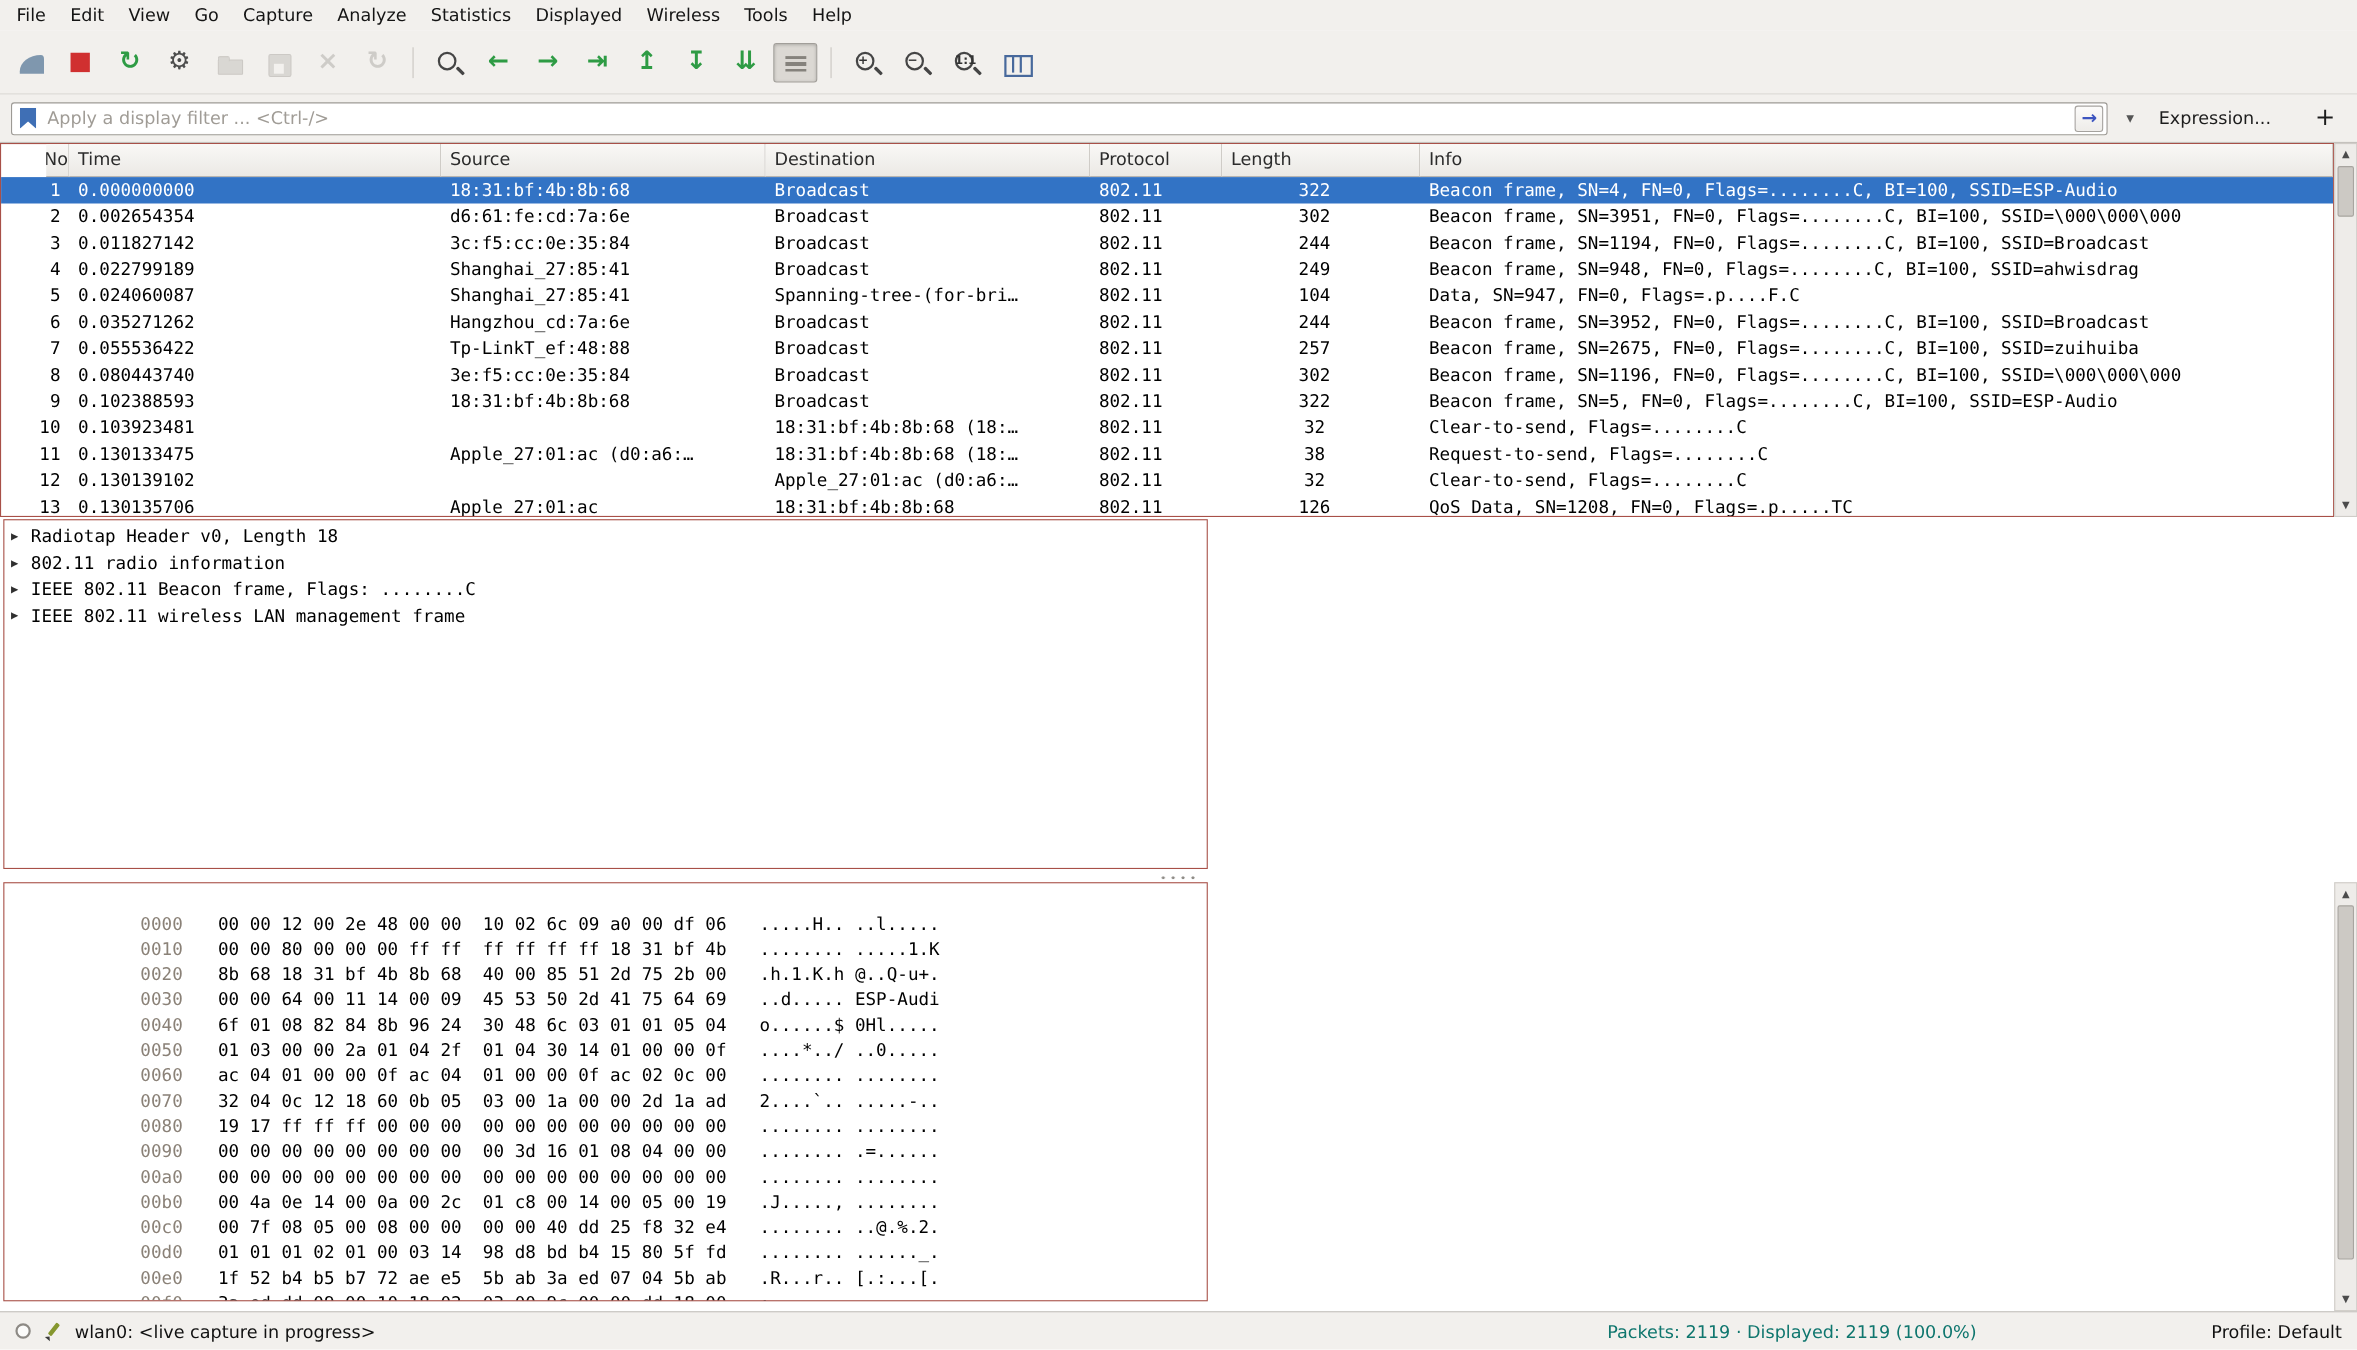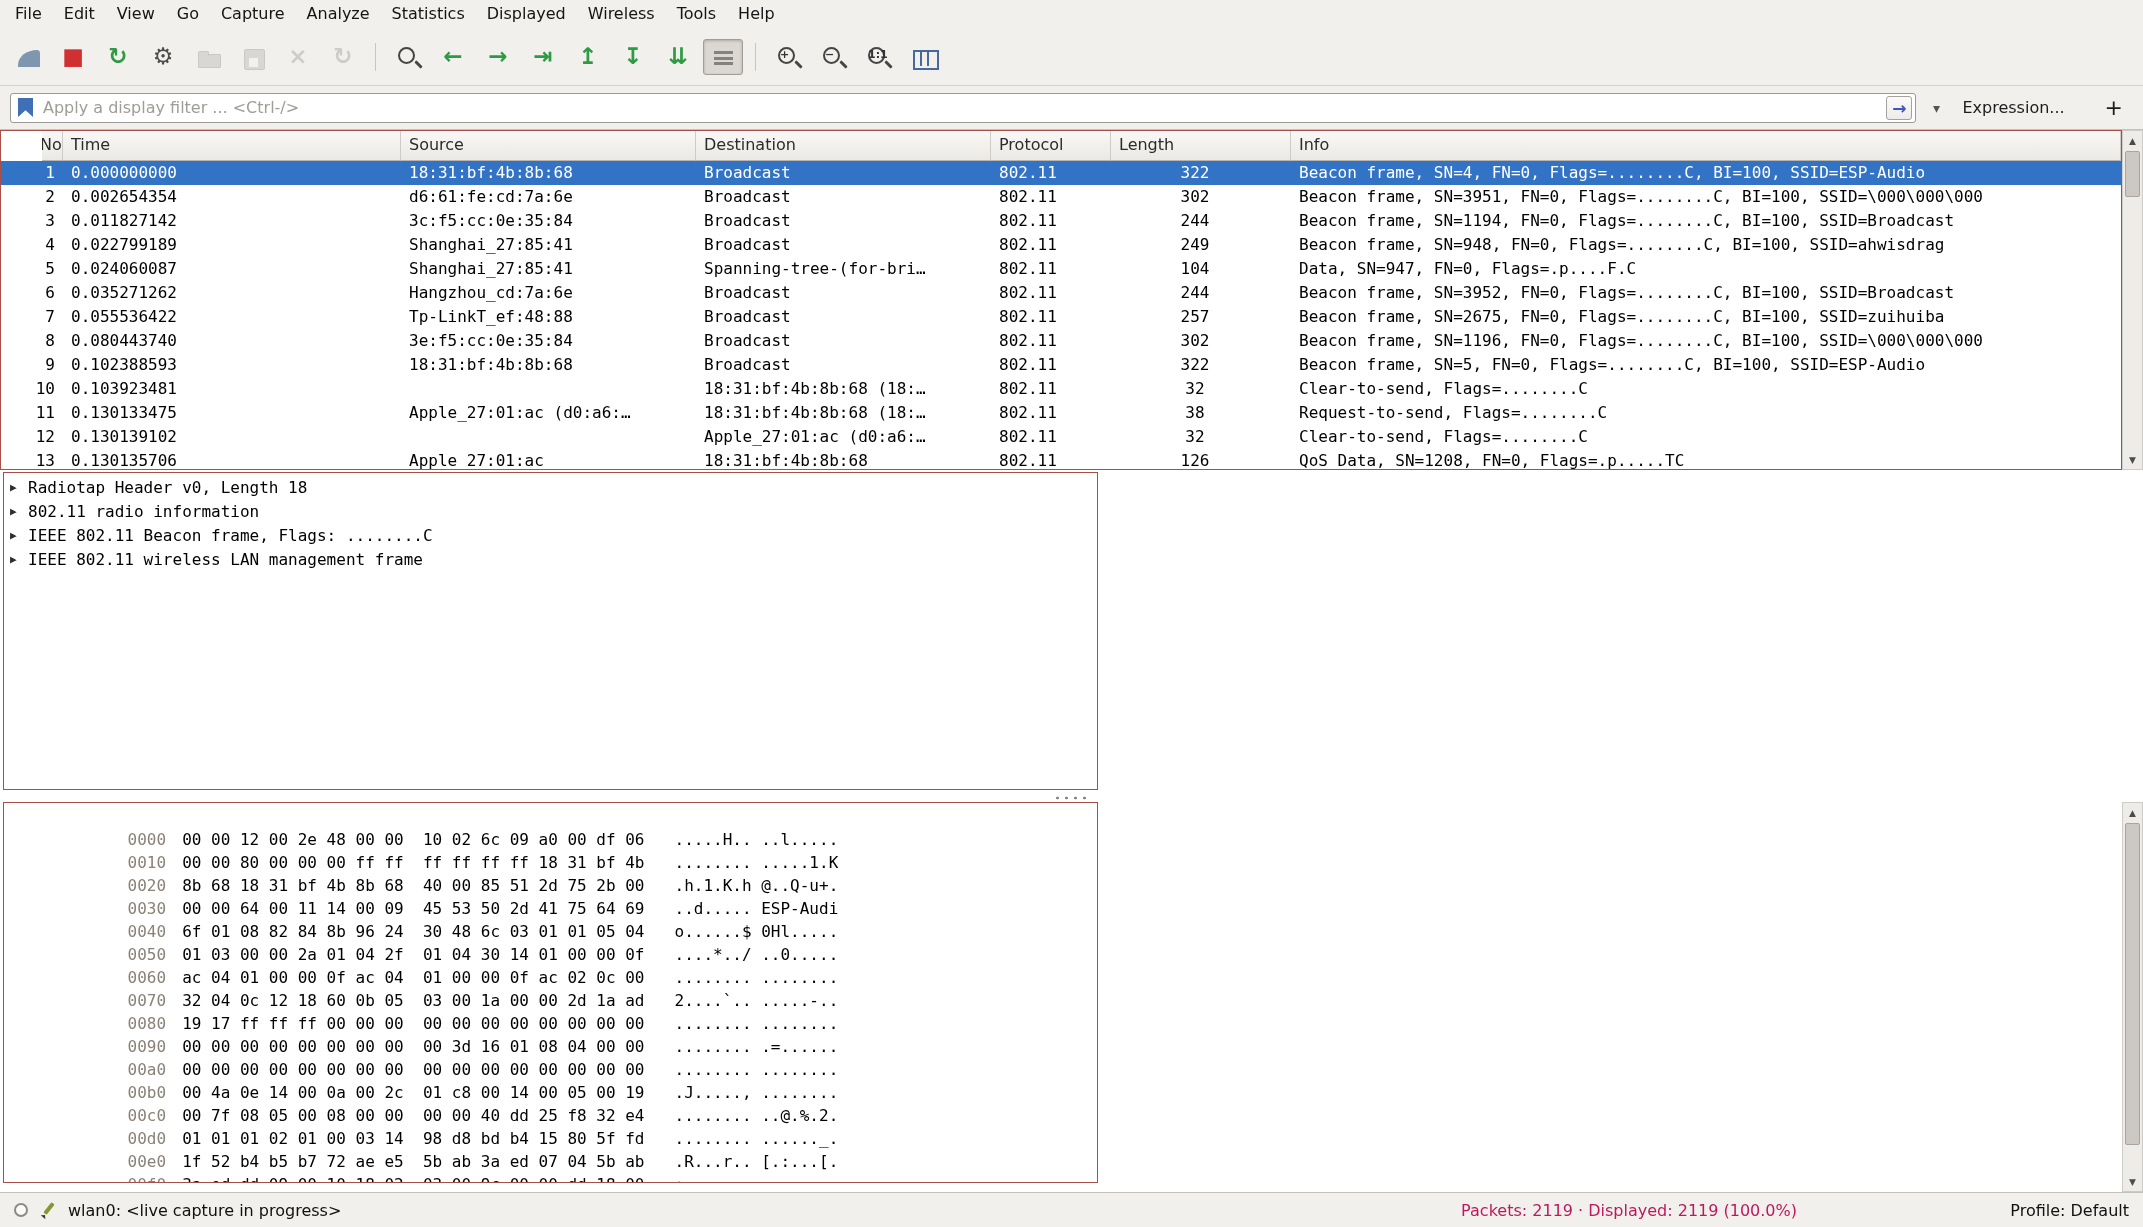--- a/index.html
+++ b/index.html
@@ -72,39 +72,39 @@
   
   .pane-sep { height:8px; flex:none; background:#fff; display:flex; align-items:center; justify-content:center; }
   .grip { width:38px; height:4px; background-image:radial-gradient(circle,#8f8c87 1.3px,transparent 1.6px); background-size:9px 4px; }
 
   
   .hex-pane { height:390px; flex:none; background:#fff; display:flex; }
   .hex-left { flex:1; min-width:0; position:relative; }
   .hex-box { position:absolute; top:0; left:3px; width:1095px; height:381px; border:1px solid #a85048; overflow:hidden; padding:2px 0 0 8px; font-family:"DejaVu Sans Mono","Liberation Mono",monospace; font-size:16px; }
   .hex-row { height:23px; line-height:23px; white-space:pre; color:#000; }
   .hoff { color:#8a8177; }
-  .hbytes { margin-left:16px; }
+  .hbytes { margin-left:32px; }
   .hascii { margin-left:30px; }
 
   
   .vscroll { width:21px; flex:none; background:#eeece9; border:1px solid #cfccc7; display:flex; flex-direction:column; }
   .vs-btn { height:19px; flex:none; display:flex; align-items:center; justify-content:center; color:#4c4c4c; }
   .vs-btn.up::before { content:"▲"; font-size:9px; }
   .vs-btn.down::before { content:"▼"; font-size:9px; }
   .vs-track { flex:1; position:relative; }
   .vs-thumb { position:absolute; left:2px; right:2px; background:#ccc9c4; border:1px solid #a8a5a0; border-radius:2px; }
 
   
   .statusbar { height:35px; flex:none; background:#f2f0ed; border-top:1px solid #c4c1bd; display:flex; align-items:center; padding:0 14px; gap:12px; font-size:16px; }
   .sb-circle { width:14px; height:14px; flex:none; border:2px solid #8d8a85; border-radius:50%; background:#fbfbfa; }
   .sb-pencil { width:16px; height:16px; flex:none; position:relative; }
   .sb-pencil::before { content:''; position:absolute; left:7px; top:0; width:4px; height:13px; background:#86972f; transform:rotate(38deg); border-radius:1px; }
   .sb-pencil::after { content:''; position:absolute; left:2px; top:10px; border:3px solid transparent; border-top-color:#3a3a3a; transform:rotate(220deg); }
   .sb-iface { flex:1; color:#111; white-space:nowrap; overflow:hidden; }
-  .sb-packets { color:#be185d; white-space:nowrap; }
+  .sb-packets { color:#0f766e; white-space:nowrap; }
   .sb-profile { width:320px; text-align:right; color:#111; white-space:nowrap; }
 </style>
 </head>
 <body>
 
 <div class="app">
 
   <div class="menubar">
 
       <div class="menu-item"><span>File</span></div>

